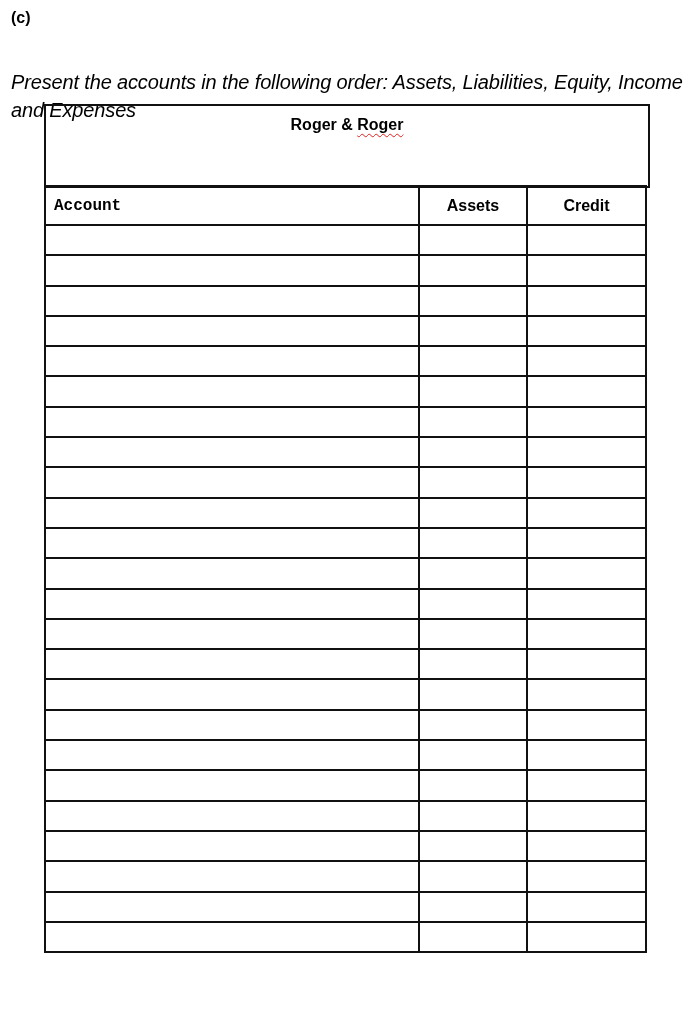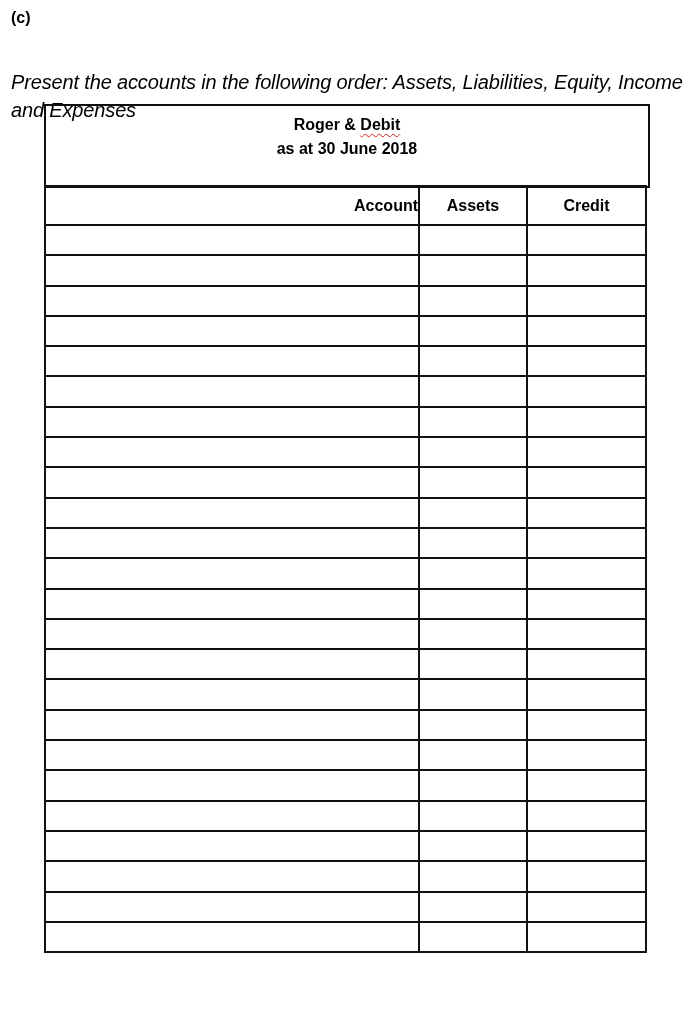--- a/index.html
+++ b/index.html
@@ -28,36 +28,35 @@
     .spell { text-decoration: underline wavy #d22; text-underline-offset: 3px; text-decoration-thickness: 1px; }
     table.tb {
       position: absolute; left: 44px; top: 185px;
       width: 601px; border-collapse: collapse; table-layout: fixed;
     }
     table.tb td, table.tb th {
       border: 2px solid #111; padding: 0; height: 28.3px;
       font-size: 16px; font-weight: bold;
     }
     table.tb th { height: 37px; }
-    table.tb th.acct { text-align: right; padding-left: 36px; }
+    table.tb th.acct { text-align: left; padding-left: 8px; font-family: Liberation Mono, monospace; }
     table.tb th.num { text-align: center; }
     col.c1 { width: 374px; }
     col.c2 { width: 108px; }
     col.c3 { width: 119px; }
     td.cell { background: #fff; }
   </style>
 </head>
 <body>
 
 <div class="part-label">(c)</div>
 <div class="instruction">Present the accounts in the following order: Assets, Liabilities, Equity, Income and Expenses</div>
 
 <div class="title-box">
-  <span class="line"><span>Roger &amp; </span><span class="spell">Debit</span></span>
-  <span class="line">as at 30 June 2018</span>
+  <span class="line"><span>Roger &amp; </span><span class="spell">Roger</span></span>
 </div>
 
 <table class="tb">
   <colgroup>
       <col class="c1">
       <col class="c2">
       <col class="c3">
     </colgroup>
   <thead>
     <tr>

